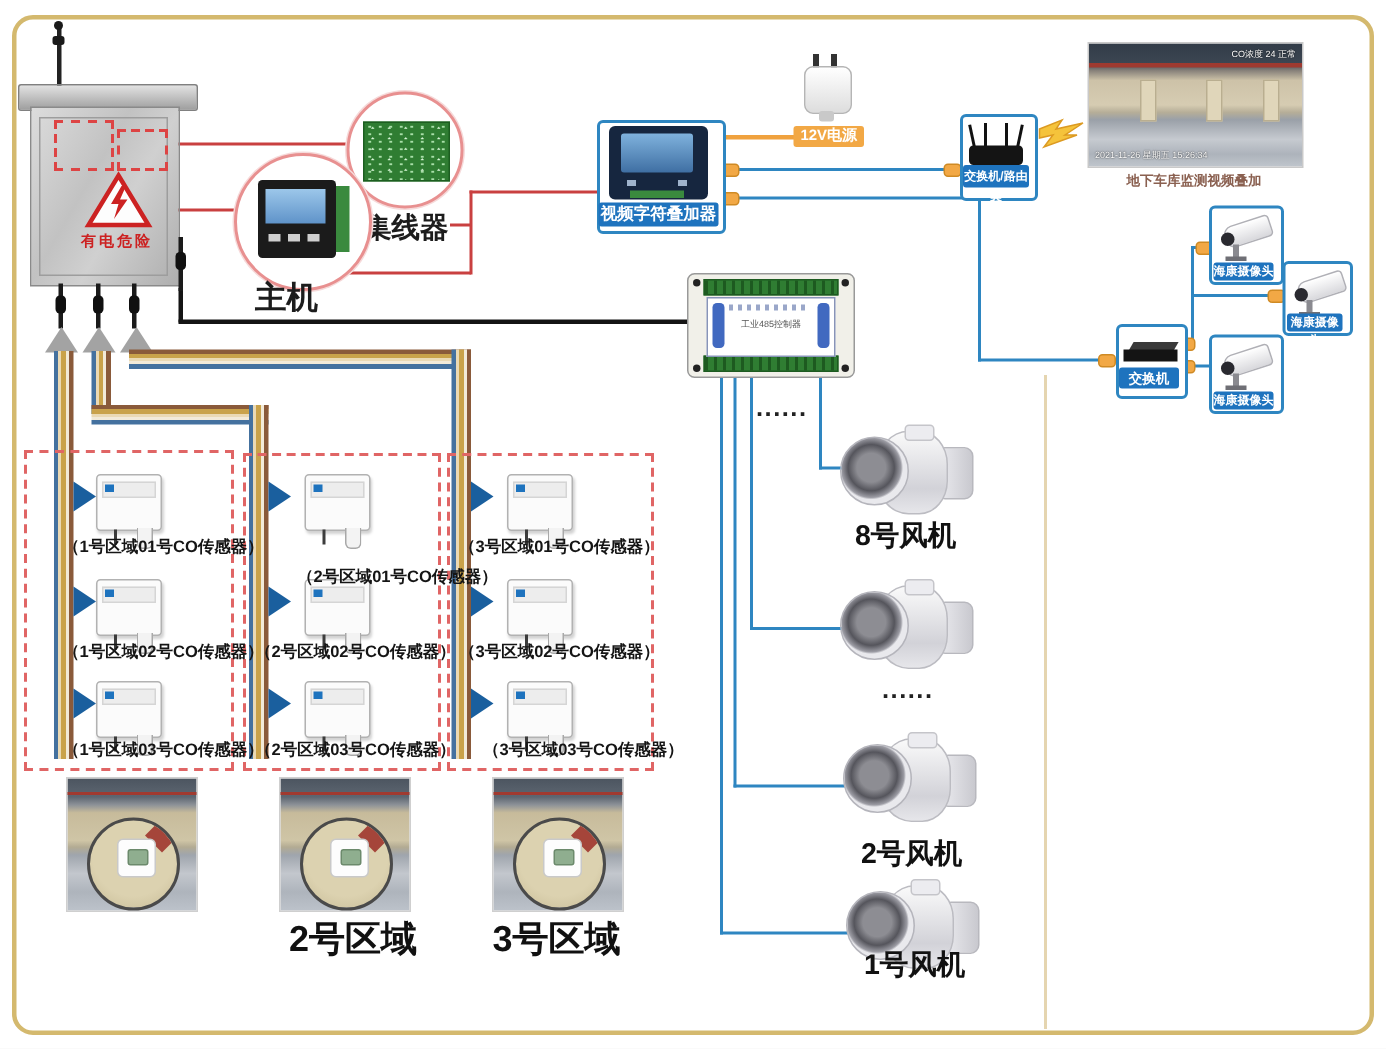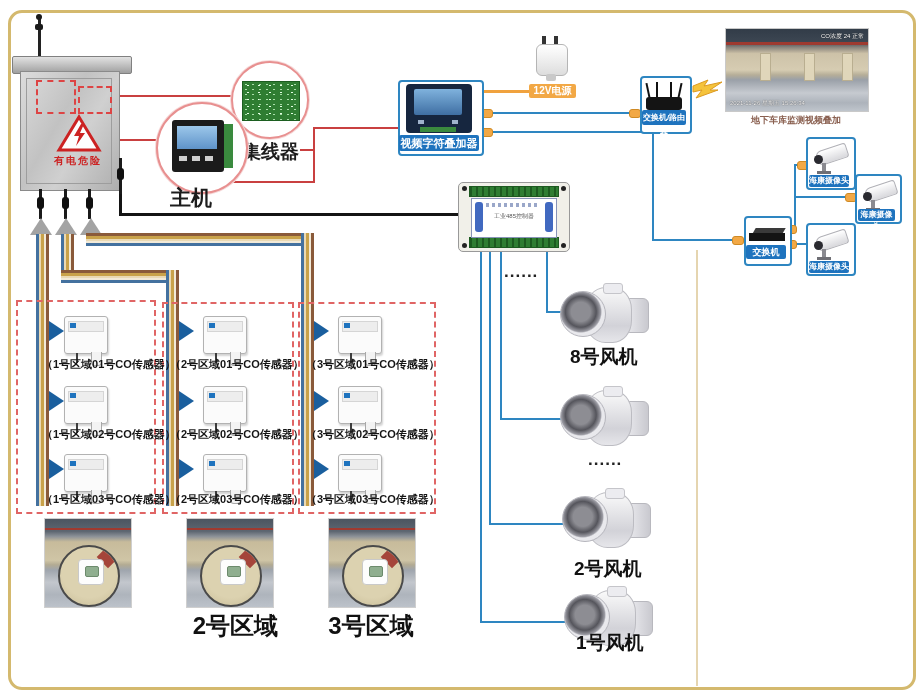--- a/index.html
+++ b/index.html
@@ -333,21 +333,21 @@
       <div class="s-probe"></div>
       <div class="s-ant"></div>
     </div>
   <div class="sensor" style="left:203px;top:454px;">
       <div class="s-head">
         <div class="s-logo"></div>
       </div>
       <div class="s-probe"></div>
       <div class="s-ant"></div>
     </div>
-  <div class="slabel" style="left:170px;top:357px;width:116px;">（2号区域01号CO传感器）</div>
+  <div class="slabel" style="left:170px;top:377px;width:116px;padding-left:28px;">（2号区域01号CO传感器）</div>
   <div class="slabel" style="left:170px;top:427px;width:116px;">（2号区域02号CO传感器）</div>
   <div class="slabel" style="left:170px;top:492px;width:116px;">（2号区域03号CO传感器）</div>
 
   <div class="rarrow" style="left:314px;top:321px;"></div>
   <div class="rarrow" style="left:314px;top:391px;"></div>
   <div class="rarrow" style="left:314px;top:459px;"></div>
   <div class="sensor" style="left:338px;top:316px;">
       <div class="s-head">
         <div class="s-logo"></div>
       </div>
@@ -363,21 +363,21 @@
     </div>
   <div class="sensor" style="left:338px;top:454px;">
       <div class="s-head">
         <div class="s-logo"></div>
       </div>
       <div class="s-probe"></div>
       <div class="s-ant"></div>
     </div>
   <div class="slabel" style="left:306px;top:357px;width:120px;">（3号区域01号CO传感器）</div>
   <div class="slabel" style="left:306px;top:427px;width:120px;">（3号区域02号CO传感器）</div>
-  <div class="slabel" style="left:306px;top:492px;width:120px;">（3号区域03号CO传感器）</div>
+  <div class="slabel" style="left:322px;top:492px;width:120px;">（3号区域03号CO传感器）</div>
 
   <div class="zphoto" style="left:44px;top:518px;">
     <div class="pipe"></div>
       <div class="pcirc">
         <div class="wedge"></div>
         <div class="psensor">
           <div class="scr"></div>
         </div>
       </div>
   </div>

